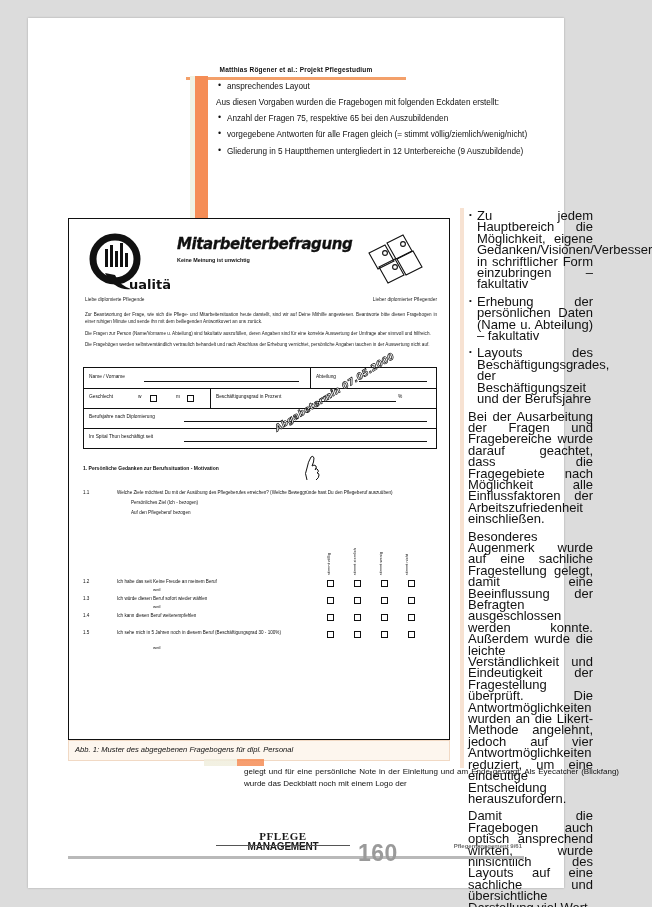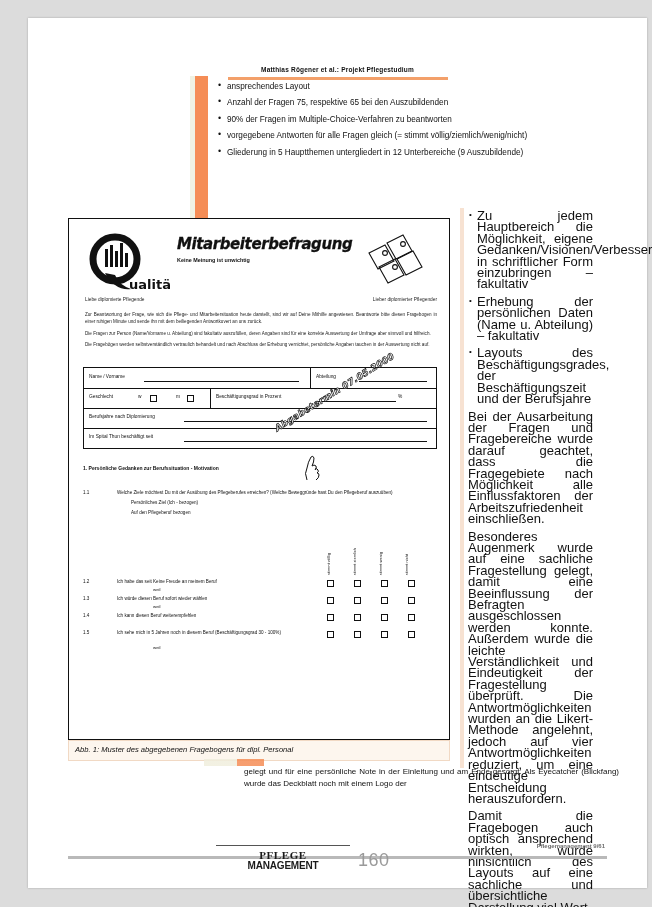--- a/index.html
+++ b/index.html
@@ -4,21 +4,21 @@
 <style>
   html,body{margin:0;padding:0;}
   body{
     width:652px;height:907px;
     background:#dcdcdc;
     font-family:"Liberation Sans", sans-serif;
     overflow:hidden;
   }
   .page{
     position:absolute;left:28px;top:18px;
-    width:619px;height:870px;
+    width:536px;height:870px;
     background:#ffffff;
     box-shadow:0 0 2px rgba(0,0,0,.25);
   }
   
   .runhead{
     position:absolute;left:0;top:40px;width:100%;
     text-align:center;
   }
   .runhead .rh-text{
     display:inline-block;
@@ -193,31 +193,30 @@
     background:#b9b9b9;
   }
   .flogo{
     position:absolute;left:196px;top:2px;width:118px;text-align:center;
     color:#1a1a1a;
   }
   .flogo .l1{
     font-family:"Liberation Serif", serif;
     font-size:11px;font-weight:bold;letter-spacing:.6px;
     line-height:9px;
-    margin-top:19px;
   }
   .flogo .l2{
     font-size:10px;font-weight:bold;letter-spacing:-.2px;line-height:11px;
   }
   .flogo .strike{
     position:absolute;left:-8px;right:-8px;top:13px;height:1.4px;background:#555;
   }
   .fpage{
-    position:absolute;left:330px;top:20px;
-    font-size:18px;font-weight:normal;color:#9a9a9a;letter-spacing:.5px;
+    position:absolute;left:330px;top:10px;
+    font-size:23px;font-weight:bold;color:#9a9a9a;letter-spacing:.5px;
   }
   .fmag{
     position:absolute;right:42px;top:13px;
     font-size:6px;font-weight:bold;color:#6d6d6d;
   }
   
   .deco{
     position:absolute;left:176px;top:741px;width:60px;height:7px;
     background:linear-gradient(90deg,#f0eedd 0 55%,#f58d56 55% 100%);
     opacity:.85;
@@ -231,22 +230,22 @@
   <div class="runhead">
     <div class="rh-text">Matthias Rögener et al.: Projekt Pflegestudium</div>
     <div class="rh-rule"></div>
   </div>
 
   <div class="topbar-lite"></div>
   <div class="topbar"></div>
 
   <div class="toptext">
     <div class="bullet">ansprechendes Layout</div>
+    <p>Aus diesen Vorgaben wurden die Fragebogen mit folgenden Eckdaten erstellt:</p>
     <div class="bullet">Anzahl der Fragen 75, respektive 65 bei den Auszubildenden</div>
-    <div class="bullet">90% der Fragen im Multiple-Choice-Verfahren zu beantworten</div>
     <div class="bullet">vorgegebene Antworten für alle Fragen gleich (= stimmt völlig/ziemlich/wenig/nicht)</div>
     <div class="bullet">Gliederung in 5 Hauptthemen untergliedert in 12 Unterbereiche (9 Auszubildende)</div>
   </div>
 
   <div class="rc-strip"></div>
   <div class="rightcol">
     <div class="b">Zu jedem Hauptbereich die Möglichkeit, eigene Gedanken/Visionen/Verbesserungsvorschläge in schriftlicher Form einzubringen – fakultativ</div>
     <div class="b">Erhebung der persönlichen Daten (Name u. Abteilung) – fakultativ</div>
     <div class="b">Layouts des Beschäftigungsgrades, der Beschäftigungszeit und der Berufsjahre</div>
     <p>Bei der Ausarbeitung der Fragen und Fragebereiche wurde darauf geachtet, dass die Fragegebiete nach Möglichkeit alle Einflussfaktoren der Arbeitszufriedenheit einschließen.</p>

